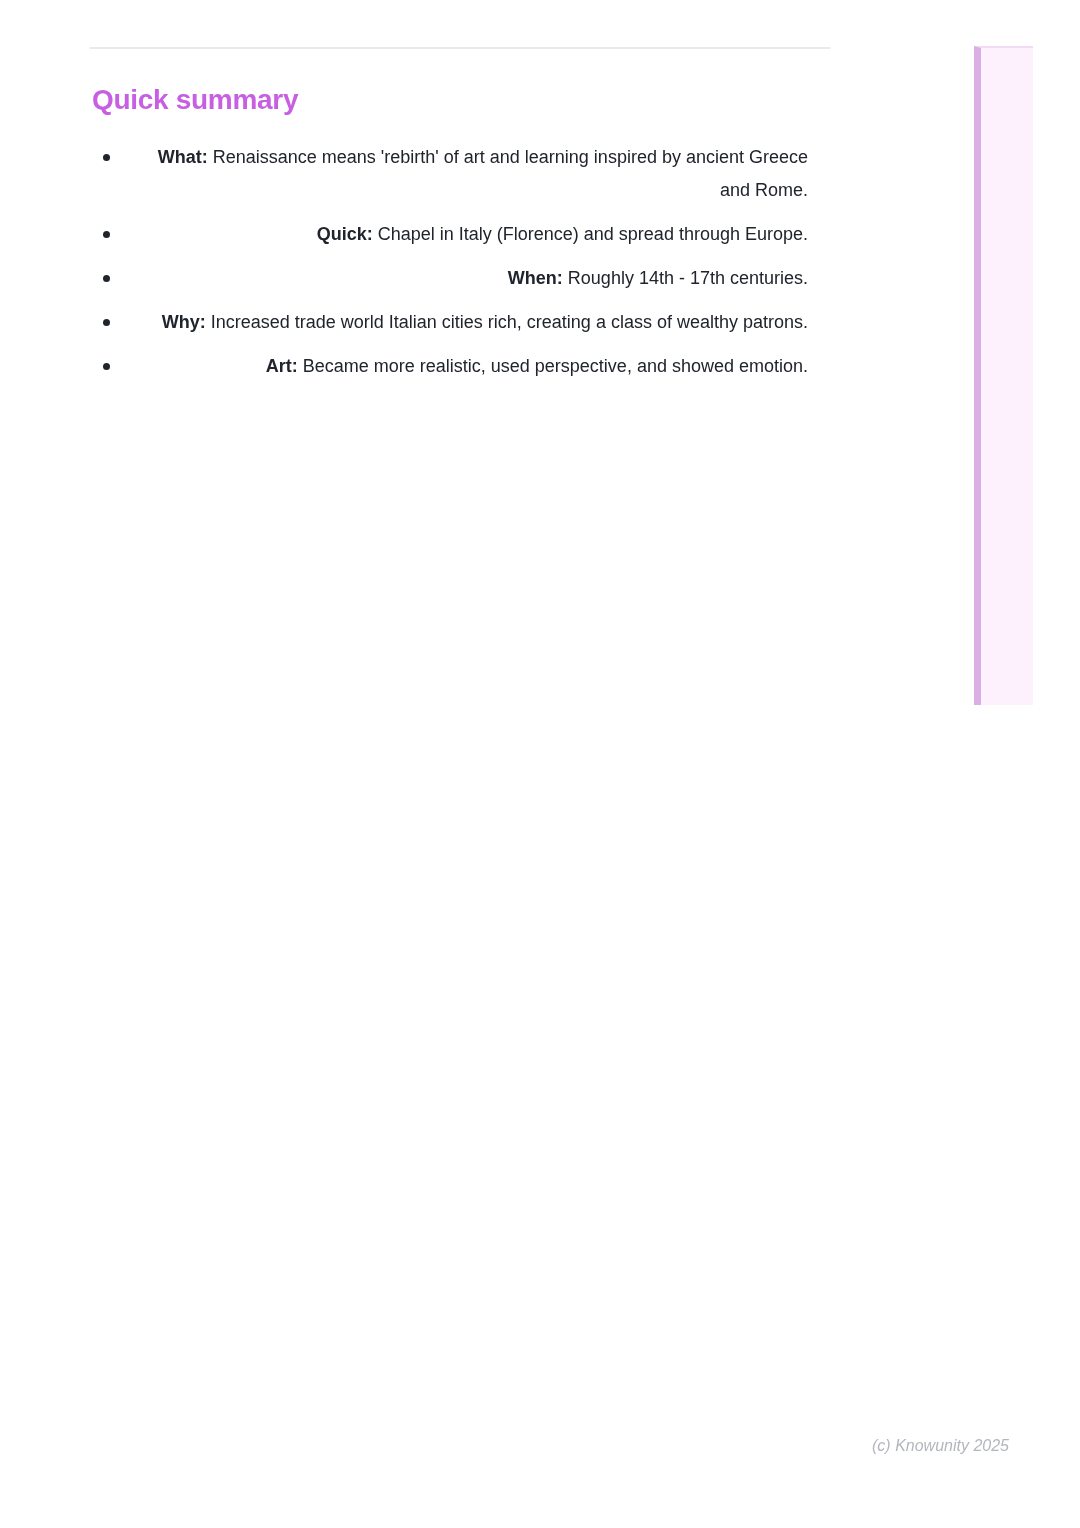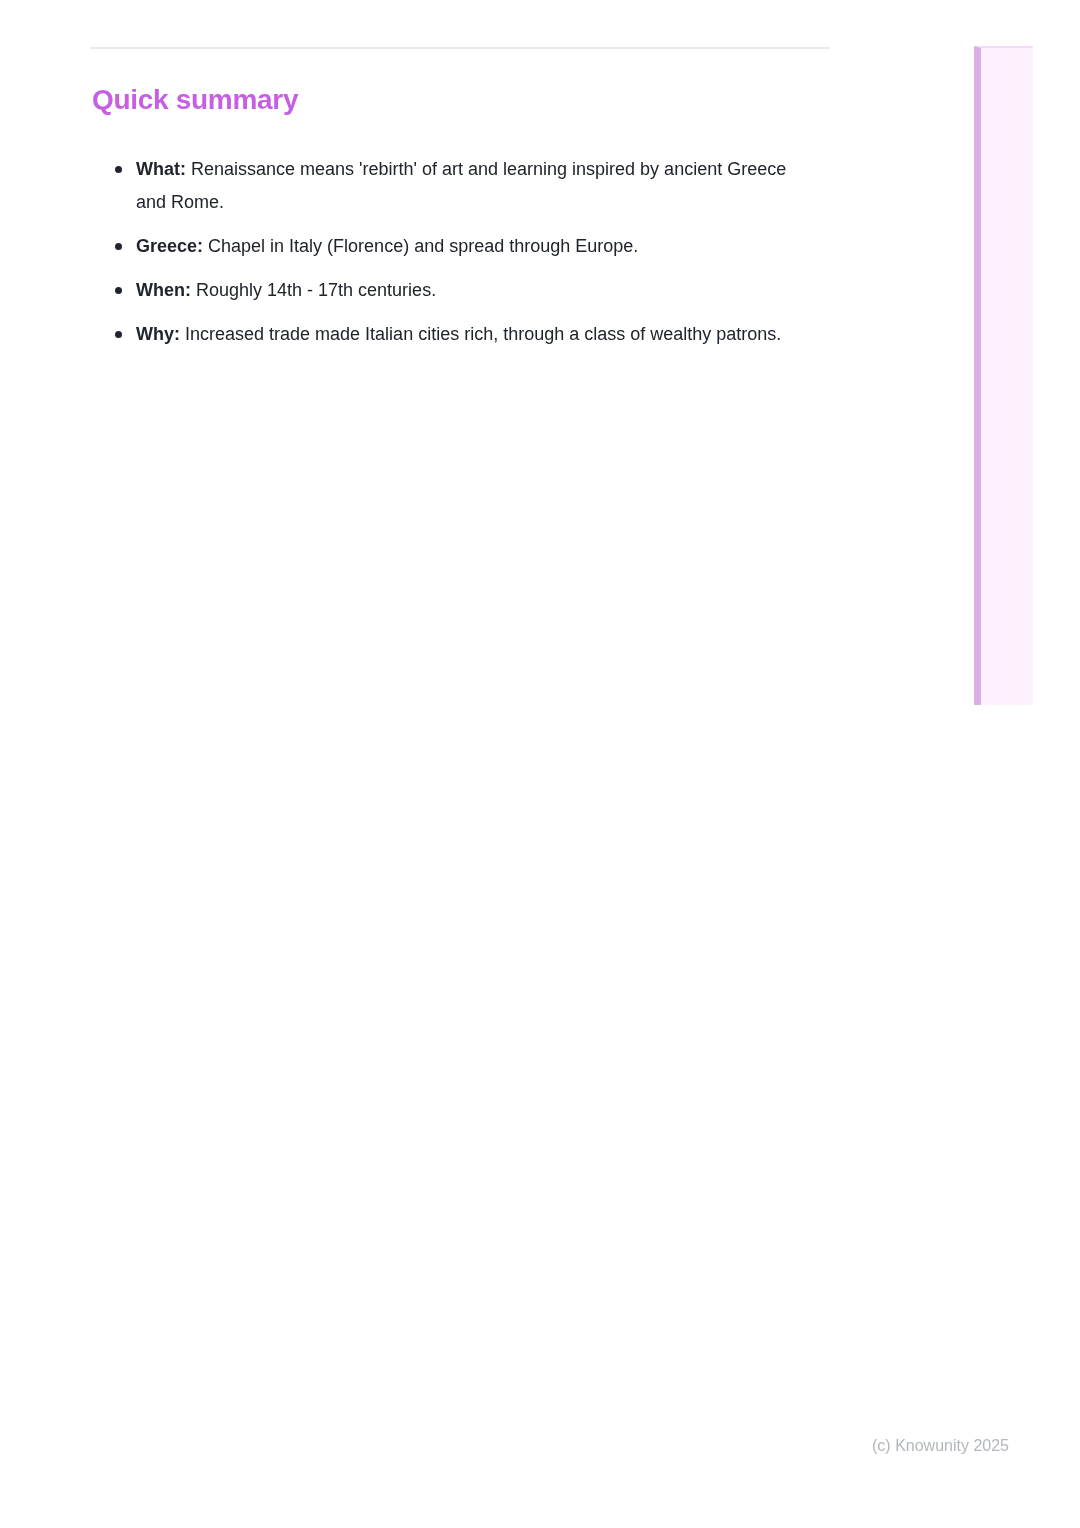--- a/index.html
+++ b/index.html
@@ -42,23 +42,24 @@
     font-size: 28px;
     font-weight: 700;
     letter-spacing: -0.3px;
     color: var(--heading, #c75fe3);
   }
   .summary-list {
     position: absolute;
     left: 92px;
     top: 141px;
     width: 716px;
-    margin: 12px;
+    margin: 0;
     padding: 0;
     list-style: none;
+    text-align: right;
   }
   .summary-item {
     position: relative;
     padding-left: 32px;
     margin-bottom: 11px;
     font-size: 18px;
     line-height: 33px;
     color: var(--body, #20242c);
   }
   .summary-item::before {
@@ -73,36 +74,38 @@
   }
   .bullet-label {
     font-weight: 700;
   }
   .footer {
     position: absolute;
     top: 1437px;
     right: 71px;
     font-size: 16px;
     color: var(--footer, #b3b7bd);
+    font-style: italic;
   }
 </style>
 </head>
 <body>
 
 <div class="page">
   <div class="divider"></div>
   <div class="side-band"></div>
   <h1 class="heading">Quick summary</h1>
   <ul class="summary-list" id="summary-list">
   <li class="summary-item"><span class="bullet-label">What:</span><span class="bullet-text"> Renaissance means 'rebirth' of art and learning inspired by ancient Greece and Rome.</span></li>
 
-  <li class="summary-item"><span class="bullet-label">Greece:</span><span class="bullet-text"> Chapel in Italy (Florence) and spread through Europe.</span></li>
+  <li class="summary-item"><span class="bullet-label">Quick:</span><span class="bullet-text"> Chapel in Italy (Florence) and spread through Europe.</span></li>
 
   <li class="summary-item"><span class="bullet-label">When:</span><span class="bullet-text"> Roughly 14th - 17th centuries.</span></li>
 
-  <li class="summary-item"><span class="bullet-label">Why:</span><span class="bullet-text"> Increased trade made Italian cities rich, through a class of wealthy patrons.</span></li>
+  <li class="summary-item"><span class="bullet-label">Why:</span><span class="bullet-text"> Increased trade world Italian cities rich, creating a class of wealthy patrons.</span></li>
 
 
+  <li class="summary-item"><span class="bullet-label">Art:</span><span class="bullet-text"> Became more realistic, used perspective, and showed emotion.</span></li>
 
 
 </ul>
   <div class="footer">(c) Knowunity 2025</div>
 </div>
 
 </body></html>

